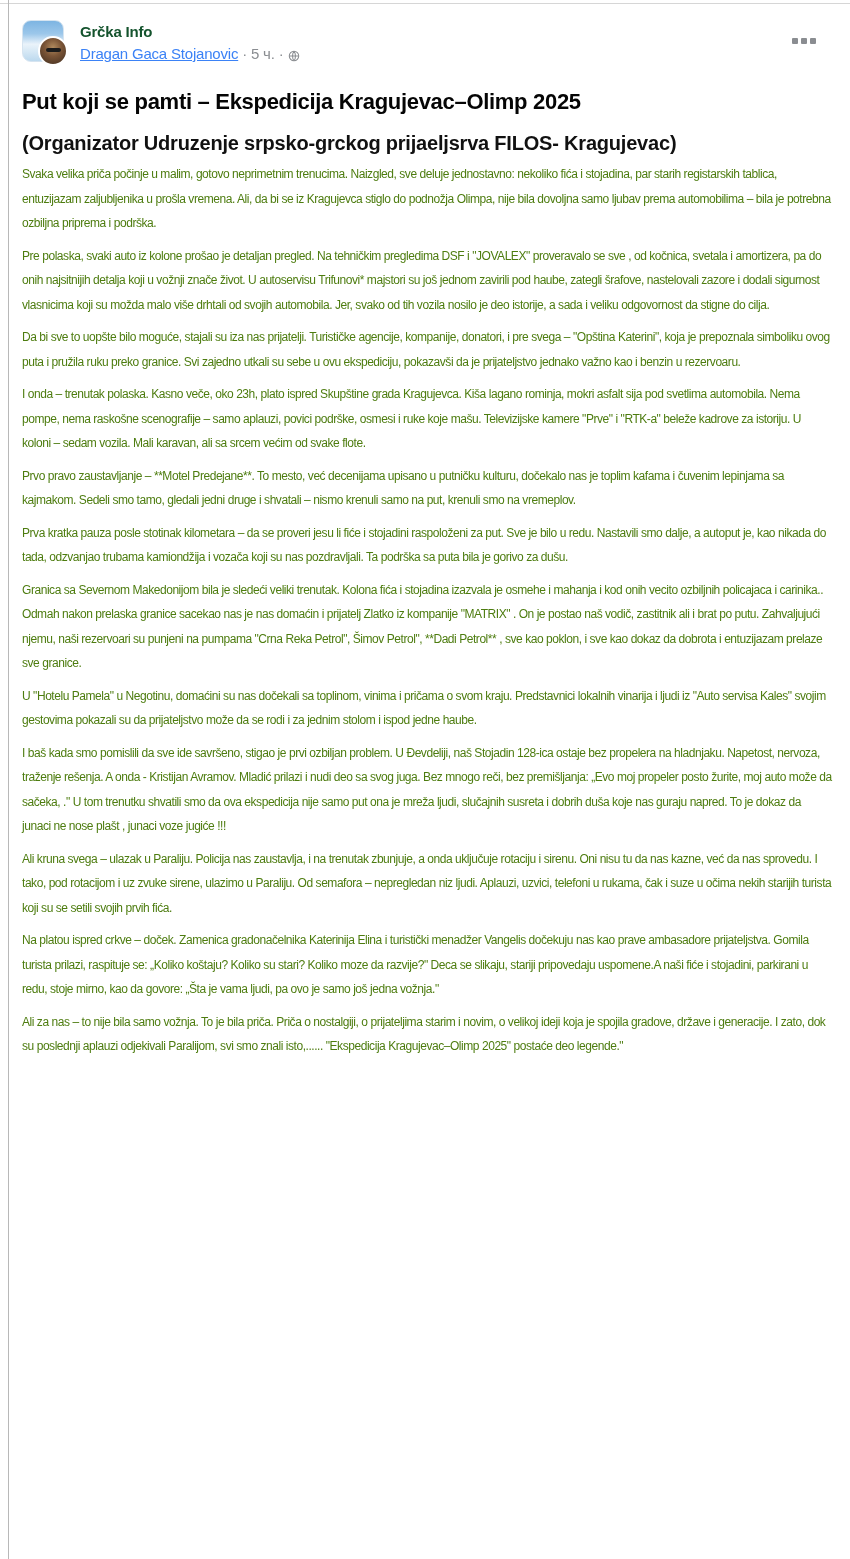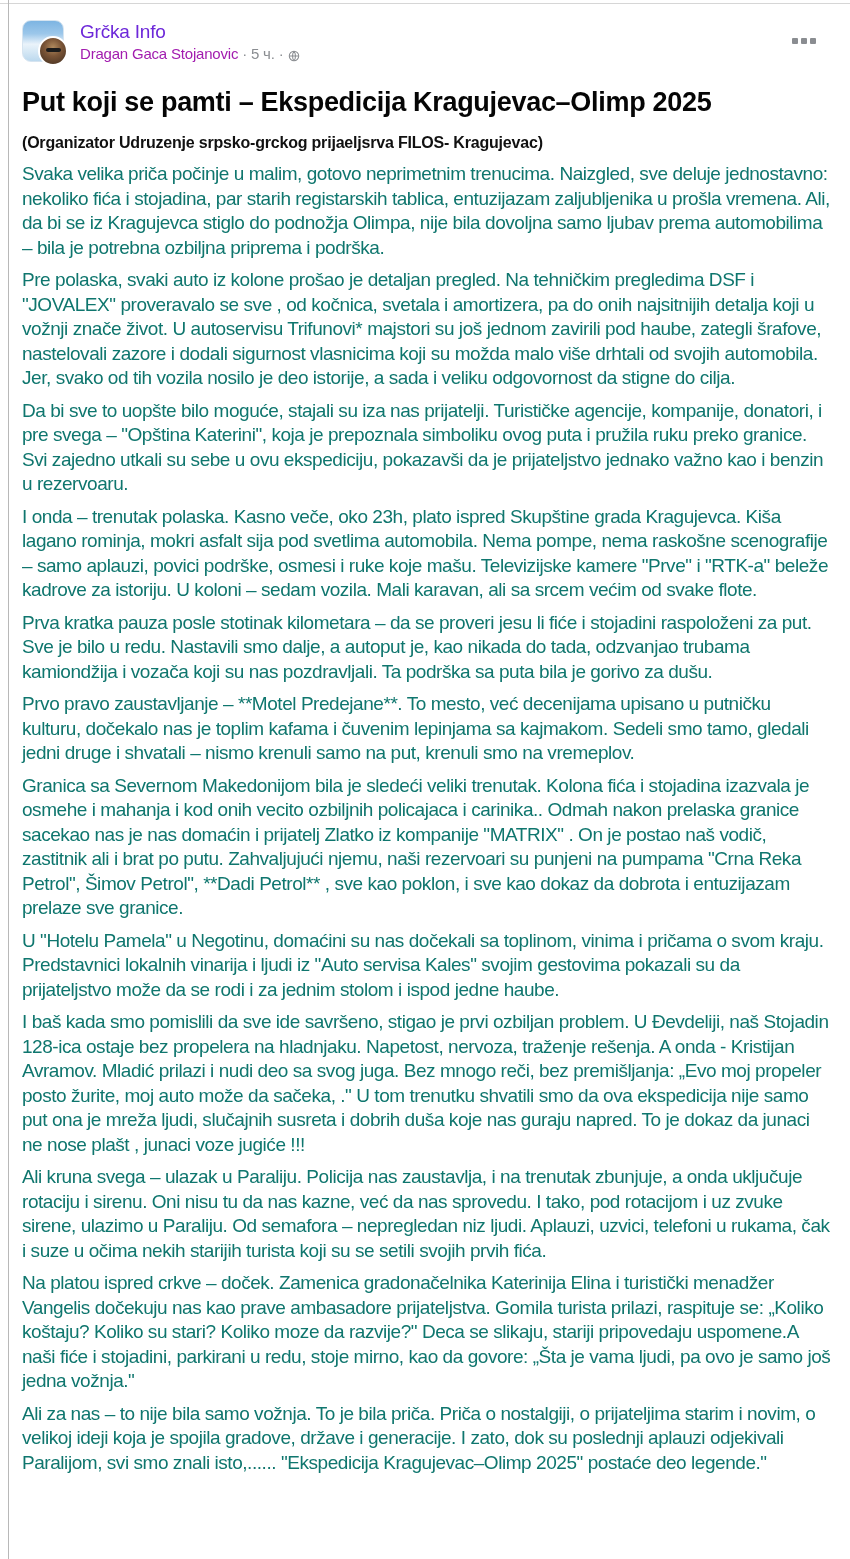--- a/index.html
+++ b/index.html
@@ -33,50 +33,50 @@
     position: absolute; left: 16px; top: 16px; width: 30px; height: 30px;
     border-radius: 50%; border: 2px solid #ffffff;
     background: radial-gradient(circle at 50% 36%, #b08a5e 0%, #7a5436 42%, #3f2d1f 100%);
   }
   .avatar-circle::after {
     content: ""; position: absolute; left: 6px; top: 10px; width: 15px; height: 4px;
     border-radius: 2px; background: #1b1b1b;
   }
   .header-text { margin-left: 12px; padding-top: 1px; }
   .page-name {
-    font-size: 19px; font-weight: 400; color: #6d28d9; letter-spacing: -0.2px;
+    font-size: 15px; font-weight: 700; color: #14532d; letter-spacing: -0.2px;
     line-height: 21px; cursor: pointer; display: inline-block;
   }
   .byline {
     margin-top: 3px; display: flex; align-items: center; gap: 4px;
     font-size: 15px; color: #8a8d91; letter-spacing: -0.2px;
   }
-  .byline .author { color: #a21caf; cursor: pointer; }
+  .byline .author { color: #3b82f6; cursor: pointer; text-decoration: underline; }
   .byline .dot { color: #8a8d91; }
   .byline .timestamp { cursor: pointer; }
   .globe { width: 12px; height: 12px; display: inline-block; }
 
   .more-button {
     position: absolute; right: 8px; top: 10px; display: flex; gap: 3px;
     padding: 8px; cursor: pointer; border-radius: 6px;
   }
   .more-button span { width: 6px; height: 6px; background: #8a8d91; display: inline-block; border-radius: 1px; }
 
   
   .post-title {
-    margin-top: 22px; font-size: 27px; font-weight: 700; letter-spacing: -0.3px;
+    margin-top: 22px; font-size: 22px; font-weight: 700; letter-spacing: -0.3px;
     line-height: 28px; color: #050505; max-width: 812px;
   }
   .post-subtitle {
-    margin-top: 16px; font-size: 16px; font-weight: 600; letter-spacing: -0.2px;
+    margin-top: 16px; font-size: 20px; font-weight: 600; letter-spacing: -0.2px;
     line-height: 22px; color: #111111; max-width: 812px;
   }
   .post-body { margin-top: 6px; max-width: 812px; }
   .post-paragraph {
-    font-size: 19px; font-weight: 400; color: #0f766e;
+    font-size: 12px; font-weight: 400; color: #4d7c0f;
     line-height: 24.5px; letter-spacing: -0.45px;
     margin: 8px 0;
   }
 </style>
 </head>
 <body>
 
 <div class="frame-top-line"></div>
 <div class="frame-left-line"></div>
 
@@ -111,22 +111,22 @@
 
   <h1 class="post-title">Put koji se pamti – Ekspedicija Kragujevac–Olimp 2025</h1>
 
   <div class="post-subtitle">(Organizator Udruzenje srpsko-grckog prijaeljsrva FILOS- Kragujevac)</div>
 
   <div class="post-body">
       <p class="post-paragraph">Svaka velika priča počinje u malim, gotovo neprimetnim trenucima. Naizgled, sve deluje jednostavno: nekoliko fića i stojadina, par starih registarskih tablica, entuzijazam zaljubljenika u prošla vremena. Ali, da bi se iz Kragujevca stiglo do podnožja Olimpa, nije bila dovoljna samo ljubav prema automobilima – bila je potrebna ozbiljna priprema i podrška.</p>
       <p class="post-paragraph">Pre polaska, svaki auto iz kolone prošao je detaljan pregled. Na tehničkim pregledima DSF i "JOVALEX" proveravalo se sve , od kočnica, svetala i amortizera, pa do onih najsitnijih detalja koji u vožnji znače život. U autoservisu Trifunovi* majstori su još jednom zavirili pod haube, zategli šrafove, nastelovali zazore i dodali sigurnost vlasnicima koji su možda malo više drhtali od svojih automobila. Jer, svako od tih vozila nosilo je deo istorije, a sada i veliku odgovornost da stigne do cilja.</p>
       <p class="post-paragraph">Da bi sve to uopšte bilo moguće, stajali su iza nas prijatelji. Turističke agencije, kompanije, donatori, i pre svega – "Opština Katerini", koja je prepoznala simboliku ovog puta i pružila ruku preko granice. Svi zajedno utkali su sebe u ovu ekspediciju, pokazavši da je prijateljstvo jednako važno kao i benzin u rezervoaru.</p>
       <p class="post-paragraph">I onda – trenutak polaska. Kasno veče, oko 23h, plato ispred Skupštine grada Kragujevca. Kiša lagano rominja, mokri asfalt sija pod svetlima automobila. Nema pompe, nema raskošne scenografije – samo aplauzi, povici podrške, osmesi i ruke koje mašu. Televizijske kamere "Prve" i "RTK-a" beleže kadrove za istoriju. U koloni – sedam vozila. Mali karavan, ali sa srcem većim od svake flote.</p>
+      <p class="post-paragraph">Prvo pravo zaustavljanje – **Motel Predejane**. To mesto, već decenijama upisano u putničku kulturu, dočekalo nas je toplim kafama i čuvenim lepinjama sa kajmakom. Sedeli smo tamo, gledali jedni druge i shvatali – nismo krenuli samo na put, krenuli smo na vremeplov.</p>
       <p class="post-paragraph">Prva kratka pauza posle stotinak kilometara – da se proveri jesu li fiće i stojadini raspoloženi za put. Sve je bilo u redu. Nastavili smo dalje, a autoput je, kao nikada do tada, odzvanjao trubama kamiondžija i vozača koji su nas pozdravljali. Ta podrška sa puta bila je gorivo za dušu.</p>
-      <p class="post-paragraph">Prvo pravo zaustavljanje – **Motel Predejane**. To mesto, već decenijama upisano u putničku kulturu, dočekalo nas je toplim kafama i čuvenim lepinjama sa kajmakom. Sedeli smo tamo, gledali jedni druge i shvatali – nismo krenuli samo na put, krenuli smo na vremeplov.</p>
       <p class="post-paragraph">Granica sa Severnom Makedonijom bila je sledeći veliki trenutak. Kolona fića i stojadina izazvala je osmehe i mahanja i kod onih vecito ozbiljnih policajaca i carinika.. Odmah nakon prelaska granice sacekao nas je nas domaćin i prijatelj Zlatko iz kompanije "MATRIX" . On je postao naš vodič, zastitnik ali i brat po putu. Zahvaljujući njemu, naši rezervoari su punjeni na pumpama "Crna Reka Petrol", Šimov Petrol", **Dadi Petrol** , sve kao poklon, i sve kao dokaz da dobrota i entuzijazam prelaze sve granice.</p>
       <p class="post-paragraph">U "Hotelu Pamela" u Negotinu, domaćini su nas dočekali sa toplinom, vinima i pričama o svom kraju. Predstavnici lokalnih vinarija i ljudi iz "Auto servisa Kales" svojim gestovima pokazali su da prijateljstvo može da se rodi i za jednim stolom i ispod jedne haube.</p>
       <p class="post-paragraph">I baš kada smo pomislili da sve ide savršeno, stigao je prvi ozbiljan problem. U Đevdeliji, naš Stojadin 128-ica ostaje bez propelera na hladnjaku. Napetost, nervoza, traženje rešenja. A onda - Kristijan Avramov. Mladić prilazi i nudi deo sa svog juga. Bez mnogo reči, bez premišljanja: „Evo moj propeler posto žurite, moj auto može da sačeka, ." U tom trenutku shvatili smo da ova ekspedicija nije samo put ona je mreža ljudi, slučajnih susreta i dobrih duša koje nas guraju napred. To je dokaz da junaci ne nose plašt , junaci voze jugiće !!!</p>
       <p class="post-paragraph">Ali kruna svega – ulazak u Paraliju. Policija nas zaustavlja, i na trenutak zbunjuje, a onda uključuje rotaciju i sirenu. Oni nisu tu da nas kazne, već da nas sprovedu. I tako, pod rotacijom i uz zvuke sirene, ulazimo u Paraliju. Od semafora – nepregledan niz ljudi. Aplauzi, uzvici, telefoni u rukama, čak i suze u očima nekih starijih turista koji su se setili svojih prvih fića.</p>
       <p class="post-paragraph">Na platou ispred crkve – doček. Zamenica gradonačelnika Katerinija Elina i turistički menadžer Vangelis dočekuju nas kao prave ambasadore prijateljstva. Gomila turista prilazi, raspituje se: „Koliko koštaju? Koliko su stari? Koliko moze da razvije?" Deca se slikaju, stariji pripovedaju uspomene.A naši fiće i stojadini, parkirani u redu, stoje mirno, kao da govore: „Šta je vama ljudi, pa ovo je samo još jedna vožnja."</p>
       <p class="post-paragraph">Ali za nas – to nije bila samo vožnja. To je bila priča. Priča o nostalgiji, o prijateljima starim i novim, o velikoj ideji koja je spojila gradove, države i generacije. I zato, dok su poslednji aplauzi odjekivali Paralijom, svi smo znali isto,...... "Ekspedicija Kragujevac–Olimp 2025" postaće deo legende."</p>
     </div>
 
 </div>
 

